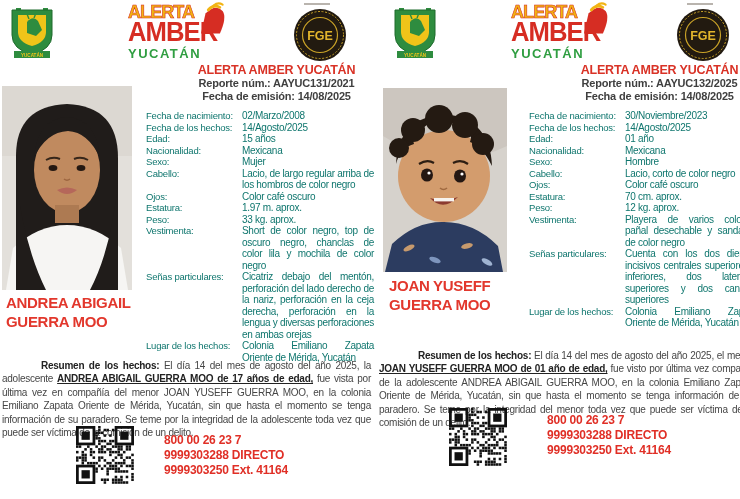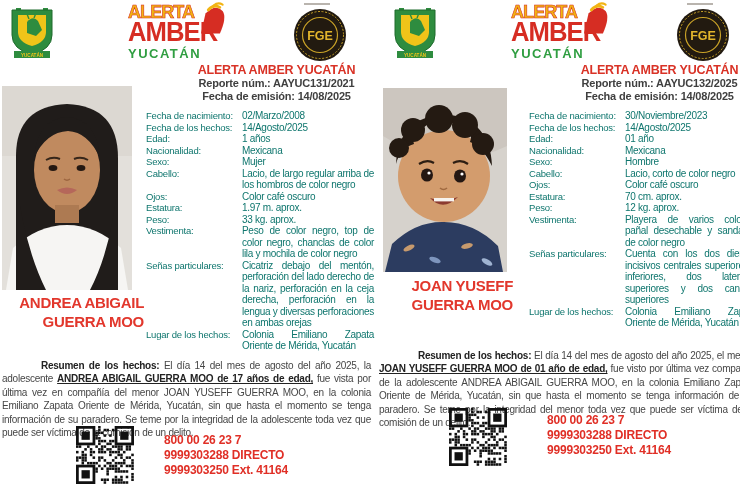--- a/index.html
+++ b/index.html
@@ -21,21 +21,21 @@
   .fge-caption{position:absolute;left:310px;top:3px;width:26px;height:2px;background:#b9b4ae;}
 
   .head-block{position:absolute;left:190px;top:63px;width:185px;text-align:center;}
   .head-title{font-size:12.5px;font-weight:800;color:#d93226;letter-spacing:-0.2px;}
   .head-line{font-size:11px;font-weight:700;color:#3f3f3f;line-height:13px;letter-spacing:-0.2px;}
 
   
   .photo{position:absolute;left:8px;top:86px;width:130px;height:204px;overflow:hidden;}
   .p1 .photo{left:6px;top:88px;width:124px;height:184px;}
   .photo svg{display:block;width:100%;height:100%;}
-  .name{position:absolute;left:0;top:293px;width:150px;text-align:right;
+  .name{position:absolute;left:12px;top:293px;width:150px;text-align:left;
         font-size:15px;font-weight:800;color:#e2372c;line-height:19px;letter-spacing:-0.3px;}
   .p1 .name{top:276px;width:136px;}
 
   
   .fields{position:absolute;left:152px;top:110px;width:228px;color:#0f766e;}
   .frow{display:flex;}
   .flabel{width:96px;flex:none;font-size:9.5px;line-height:11.5px;letter-spacing:-0.2px;}
   .fvalue{flex:1;font-size:10px;line-height:11.5px;letter-spacing:-0.3px;text-align:justify;}
 
   
@@ -126,21 +126,21 @@
     <div class="frow">
         <div class="flabel">Fecha de nacimiento:</div>
         <div class="fvalue">02/Marzo/2008</div>
       </div>
     <div class="frow">
         <div class="flabel">Fecha de los hechos:</div>
         <div class="fvalue">14/Agosto/2025</div>
       </div>
     <div class="frow">
         <div class="flabel">Edad:</div>
-        <div class="fvalue">1 años</div>
+        <div class="fvalue">15 años</div>
       </div>
     <div class="frow">
         <div class="flabel">Nacionalidad:</div>
         <div class="fvalue">Mexicana</div>
       </div>
     <div class="frow">
         <div class="flabel">Sexo:</div>
         <div class="fvalue">Mujer</div>
       </div>
     <div class="frow">
@@ -154,21 +154,21 @@
     <div class="frow">
         <div class="flabel">Estatura:</div>
         <div class="fvalue">1.97 m. aprox.</div>
       </div>
     <div class="frow">
         <div class="flabel">Peso:</div>
         <div class="fvalue">33 kg. aprox.</div>
       </div>
     <div class="frow">
         <div class="flabel">Vestimenta:</div>
-        <div class="fvalue">Peso de color negro, top de color negro, chanclas de color lila y mochila de color negro</div>
+        <div class="fvalue">Short de color negro, top de oscuro negro, chanclas de color lila y mochila de color negro</div>
       </div>
     <div class="frow">
         <div class="flabel">Señas particulares:</div>
         <div class="fvalue">Cicatriz debajo del mentón, perforación del lado derecho de la nariz, perforación en la ceja derecha, perforación en la lengua y diversas perforaciones en ambas orejas</div>
       </div>
     <div class="frow">
         <div class="flabel">Lugar de los hechos:</div>
         <div class="fvalue">Colonia Emiliano Zapata Oriente de Mérida, Yucatán</div>
       </div>
   </div>

